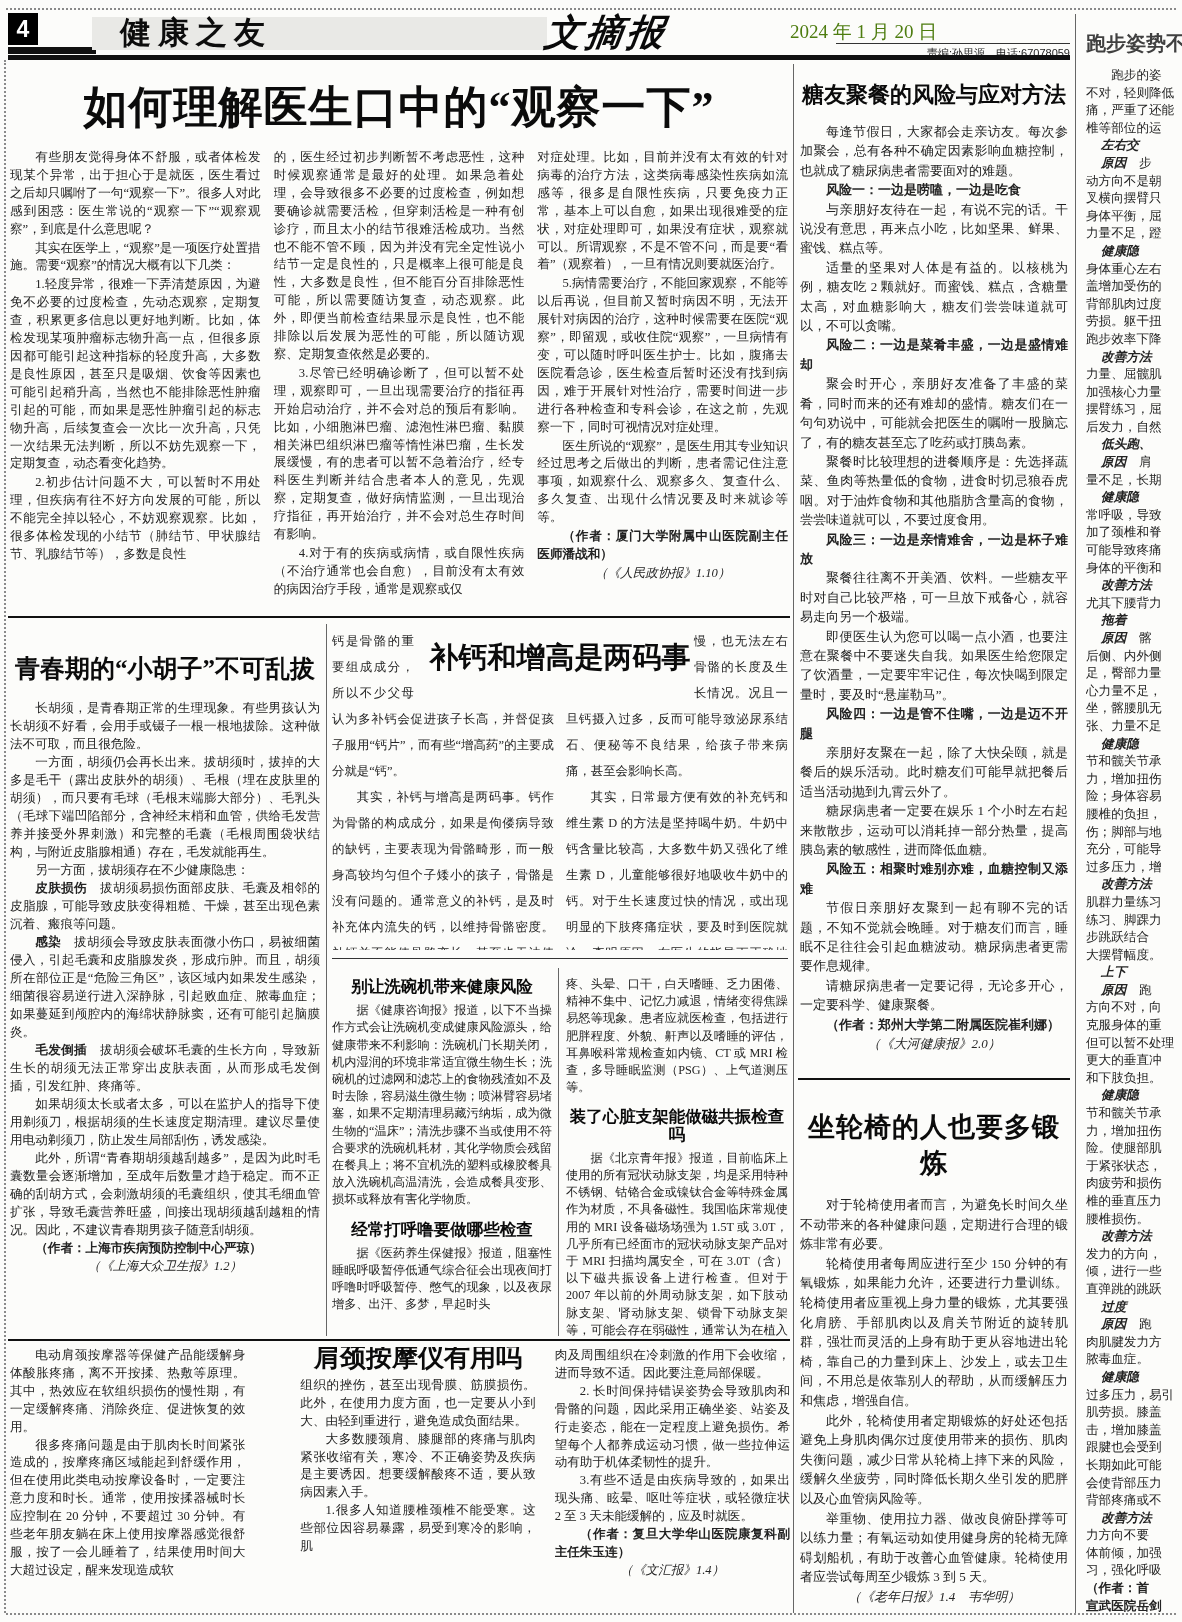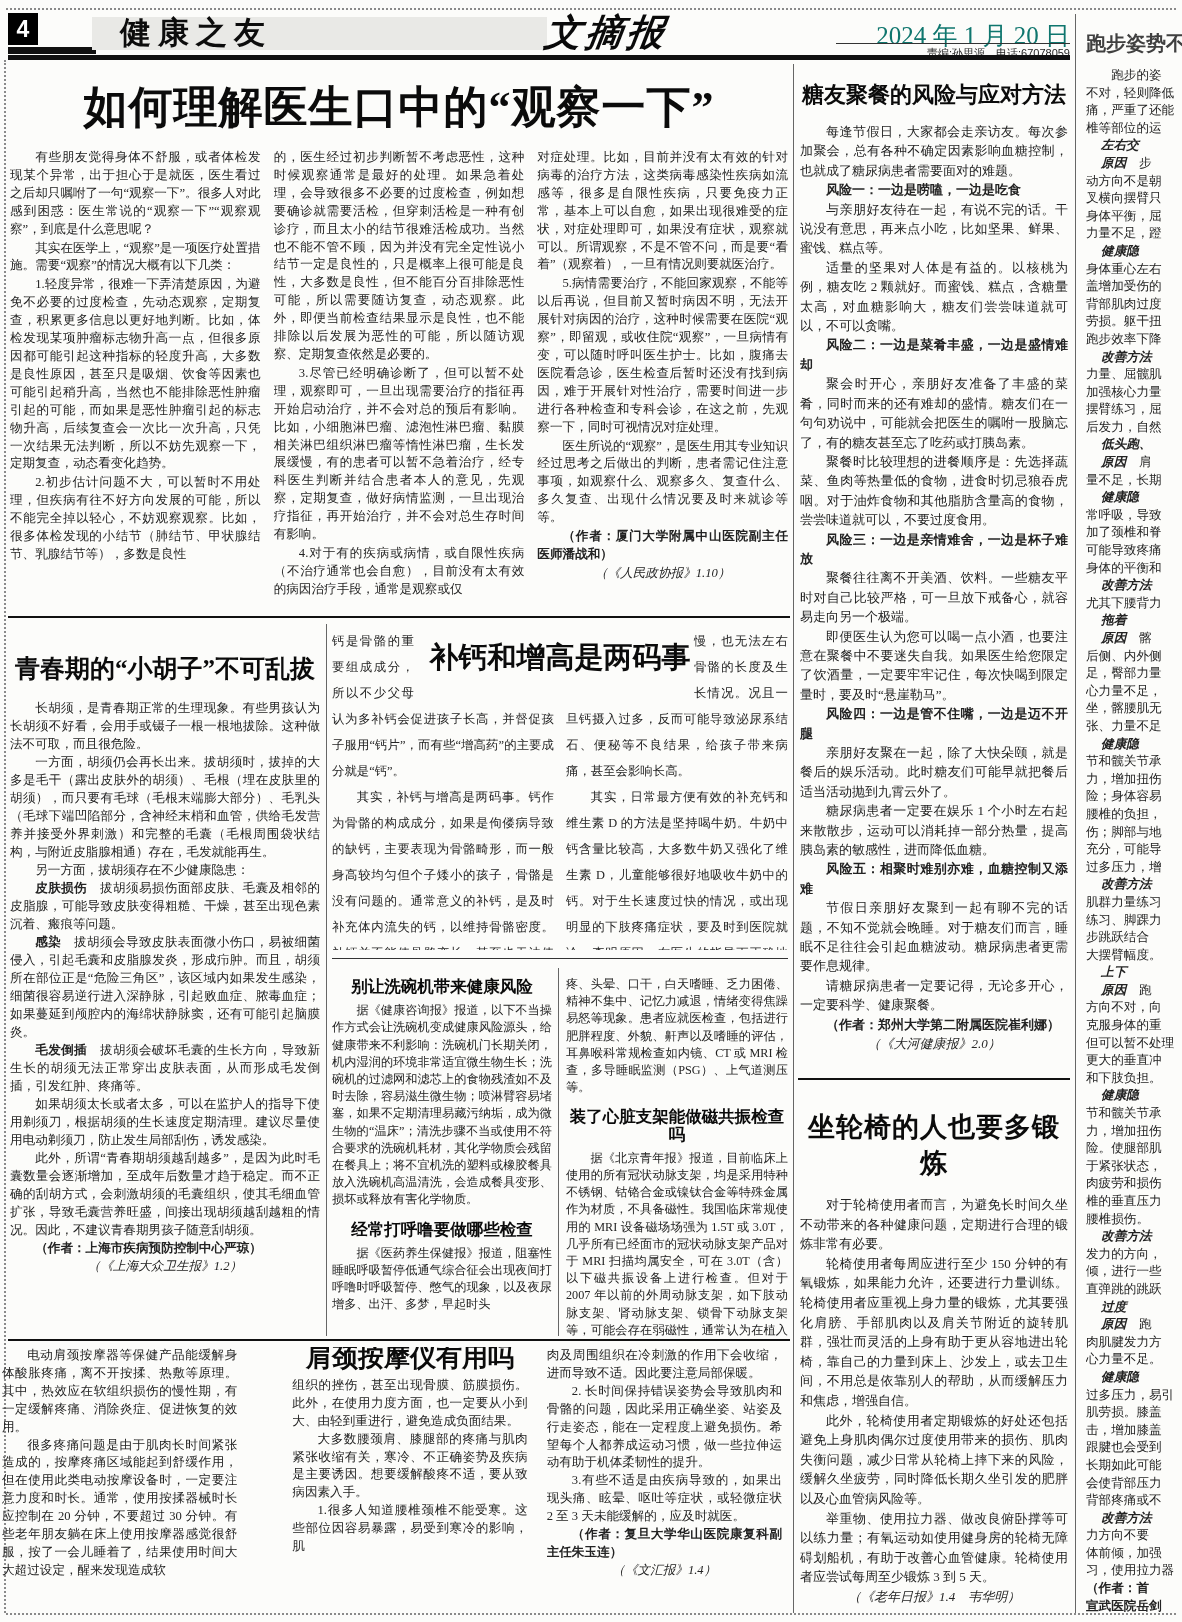--- a/index.html
+++ b/index.html
@@ -9,21 +9,21 @@
   .rule{background:#111;}
   .vrule{background:#666;width:1px;}
   .dotted-h{border-top:2px dotted #8a8a8a;height:0;}
   .dotted-v{border-left:2px dotted #8a8a8a;width:0;}
   
   .pagebox{background:#000;color:#fff;font-family:"Liberation Sans",sans-serif;font-weight:bold;
            font-size:23px;width:30px;height:32px;display:flex;align-items:center;justify-content:center;}
   .secband{background:#e9e9e6;}
   .sectitle{font-family:"Liberation Sans","DejaVu Sans",sans-serif;font-weight:bold;font-size:31px;letter-spacing:7px;color:#0c0c0c;}
   .masthead{font-weight:bold;font-style:italic;font-size:37px;letter-spacing:4px;transform:skewX(-8deg);color:#0a0a0a;}
-  .dateline{font-size:25px;text-align:right;color:#0f766e;}
+  .dateline{font-size:19px;text-align:left;color:#4d7c0f;}
   .editorline{font-family:"Liberation Sans",sans-serif;font-size:11px;text-align:right;color:#222;}
   
   .ln{margin:0;}
   .para{text-indent:2em;text-align:justify;}
   .para-ni{text-indent:0;text-align:justify;}
   .sub{text-indent:2em;text-align:justify;font-weight:bold;}
   .lead b,.para b{font-family:"Liberation Sans","DejaVu Sans",sans-serif;font-weight:bold;}
   .byline{font-weight:bold;text-indent:2em;text-align:justify;font-family:"Liberation Sans",sans-serif;}
   .source{text-align:center;font-style:italic;}
   .headline-main{text-align:center;font-weight:bold;font-size:44px;letter-spacing:1px;color:#0b0b0b;}
@@ -194,21 +194,21 @@
     <div class="headline-md" style="font-size:27px;letter-spacing:1px;margin:24px 0 14px 0;">坐轮椅的人也要多锻炼</div>
     <div id="a5-body" style="height:470px;overflow:hidden;">
         <div class="ln para">对于轮椅使用者而言，为避免长时间久坐不动带来的各种健康问题，定期进行合理的锻炼非常有必要。</div>
         <div class="ln para">轮椅使用者每周应进行至少 150 分钟的有氧锻炼，如果能力允许，还要进行力量训练。轮椅使用者应重视上身力量的锻炼，尤其要强化肩膀、手部肌肉以及肩关节附近的旋转肌群，强壮而灵活的上身有助于更从容地进出轮椅，靠自己的力量到床上、沙发上，或去卫生间，不用总是依靠别人的帮助，从而缓解压力和焦虑，增强自信。</div>
         <div class="ln para">此外，轮椅使用者定期锻炼的好处还包括避免上身肌肉偶尔过度使用带来的损伤、肌肉失衡问题，减少日常从轮椅上摔下来的风险，缓解久坐疲劳，同时降低长期久坐引发的肥胖以及心血管病风险等。</div>
         <div class="ln para">举重物、使用拉力器、做改良俯卧撑等可以练力量；有氧运动如使用健身房的轮椅无障碍划船机，有助于改善心血管健康。轮椅使用者应尝试每周至少锻炼 3 到 5 天。</div>
         <div class="ln source">（《老年日报》1.4　韦华明）</div>
       </div>
   </div>
 
-  <div class="abs cols" id="a6" style="left:2px;top:1347px;width:780px;height:264px;gap:19px;">
+  <div class="abs cols" id="a6" style="left:10px;top:1347px;width:780px;height:264px;gap:19px;">
     <div class="col" style="width:250px;height:264px;">
         <div class="ln para">电动肩颈按摩器等保健产品能缓解身体酸胀疼痛，离不开按揉、热敷等原理。其中，热效应在软组织损伤的慢性期，有一定缓解疼痛、消除炎症、促进恢复的效用。</div>
         <div class="ln para">很多疼痛问题是由于肌肉长时间紧张造成的，按摩疼痛区域能起到舒缓作用，但在使用此类电动按摩设备时，一定要注意力度和时长。通常，使用按揉器械时长应控制在 20 分钟，不要超过 30 分钟。有些老年朋友躺在床上使用按摩器感觉很舒服，按了一会儿睡着了，结果使用时间大大超过设定，醒来发现造成软</div>
       </div>
     <div class="col" style="width:250px;height:264px;margin-left:36px;">
       <div class="headline-md" style="font-size:26px;margin:2px 0 10px 0;">肩颈按摩仪有用吗</div>
       <div>
           <div class="ln para-ni">组织的挫伤，甚至出现骨膜、筋膜损伤。此外，在使用力度方面，也一定要从小到大、由轻到重进行，避免造成负面结果。</div>
           <div class="ln para">大多数腰颈肩、膝腿部的疼痛与肌肉紧张收缩有关，寒冷、不正确姿势及疾病是主要诱因。想要缓解酸疼不适，要从致病因素入手。</div>
           <div class="ln para">1.很多人知道腰椎颈椎不能受寒。这些部位因容易暴露，易受到寒冷的影响，肌</div>
@@ -292,31 +292,31 @@
         <div class="ln pl">肉疲劳和损伤</div>
         <div class="ln pl">椎的垂直压力</div>
         <div class="ln pl">腰椎损伤。</div>
         <div class="ln pl ps">改善方法</div>
         <div class="ln pl">发力的方向，</div>
         <div class="ln pl">倾，进行一些</div>
         <div class="ln pl">直弹跳的跳跃</div>
         <div class="ln pl ps">过度</div>
         <div class="ln pl pb"><b>原因</b>　跑</div>
         <div class="ln pl">肉肌腱发力方</div>
-        <div class="ln pl">心力量不足。</div>
+        <div class="ln pl">脓毒血症。</div>
         <div class="ln pl ps">健康隐</div>
         <div class="ln pl">过多压力，易引</div>
         <div class="ln pl">肌劳损。膝盖</div>
         <div class="ln pl">击，增加膝盖</div>
         <div class="ln pl">跟腱也会受到</div>
         <div class="ln pl">长期如此可能</div>
         <div class="ln pl">会使背部压力</div>
         <div class="ln pl">背部疼痛或不</div>
         <div class="ln pl ps">改善方法</div>
         <div class="ln pl">力方向不要</div>
         <div class="ln pl">体前倾，加强</div>
-        <div class="ln pl">习，使用拉力器</div>
+        <div class="ln pl">习，强化呼吸</div>
         <div class="ln pl pbold">（作者：首</div>
         <div class="ln pl pbold">宣武医院岳剑</div>
       </div>
   </div>
 
 </div>
 
 </body></html>

